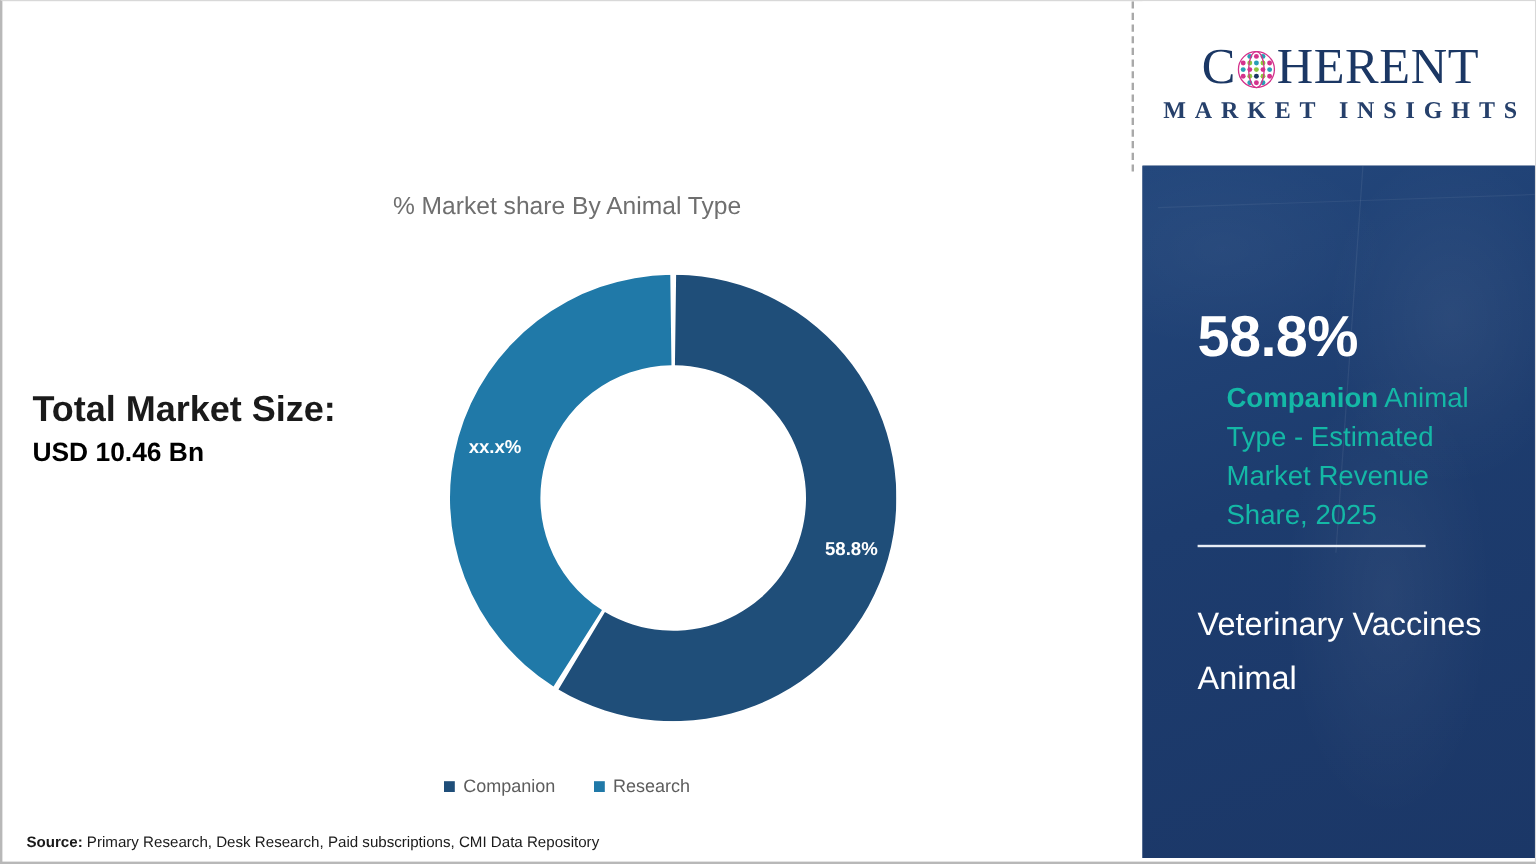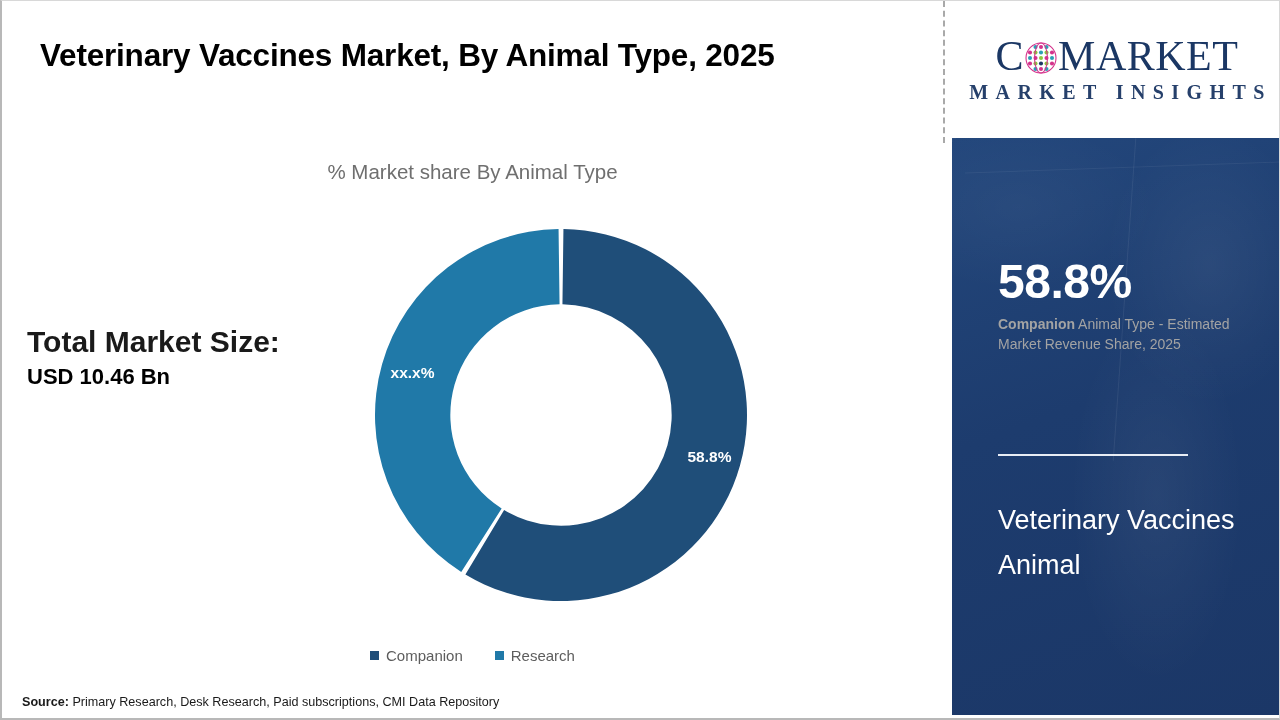--- a/index.html
+++ b/index.html
@@ -233,24 +233,25 @@
   }
   #stat-value {
     font-size: 48px;
     font-weight: bold;
     color: #ffffff;
     line-height: 1.06;
     letter-spacing: -0.5px;
   }
   #stat-desc {
     margin-top: 7px;
-    font-size: 14px;
-    color: #a3a3a3;
+    font-size: 23px;
+    color: #14b8a6;
     line-height: 1.42;
     font-weight: 400;
+    margin-left: 24px;
   }
   #stat-desc .stat-strong { font-weight: bold; }
 
   #panel-rule {
     position: absolute;
     left: 46px;
     top: 316px;
     width: 190px;
     height: 1.5px;
     background: #e8edf5;
@@ -267,21 +268,20 @@
     font-weight: 400;
   }
 </style>
 </head>
 <body>
 
 <div id="page">
 
   <div id="left-pane">
 
-    <div id="page-title">Veterinary Vaccines Market, By Animal Type, 2025</div>
 
     <div id="chart-subtitle">% Market share By Animal Type</div>
 
     <div id="market-size-block">
       <div id="market-size-label">Total Market Size:</div>
       <div id="market-size-value">USD 10.46 Bn</div>
     </div>
 
     <div id="donut-wrap">
       <svg id="donut-svg" width="372" height="372" viewBox="0 0 372 372">
@@ -337,21 +337,21 @@
               <circle cx="32" cy="43" r="4.1" fill="#1b3764"></circle>
               <circle cx="43" cy="43" r="4.1" fill="#8cc63f"></circle>
               <circle cx="54" cy="43" r="4.1" fill="#d4328c"></circle>
               <circle cx="21" cy="54" r="4.1" fill="#2a9fb5"></circle>
               <circle cx="32" cy="54" r="4.1" fill="#d4328c"></circle>
               <circle cx="43" cy="54" r="4.1" fill="#2a9fb5"></circle>
             </g>
           <ellipse cx="32" cy="32" rx="30" ry="30" fill="none" stroke="#d4328c" stroke-width="2.2"></ellipse>
           <ellipse cx="32" cy="32" rx="13" ry="30" fill="none" stroke="#d4328c" stroke-width="2.2"></ellipse>
         </svg>
-        <span>MARKET</span>
+        <span>HERENT</span>
       </div>
       <div id="logo-tagline">MARKET INSIGHTS</div>
     </div>
 
     <div id="right-panel-body">
       <div id="panel-texture"></div>
 
       <div id="stat-block">
         <div id="stat-value">58.8%</div>
         <div id="stat-desc">

